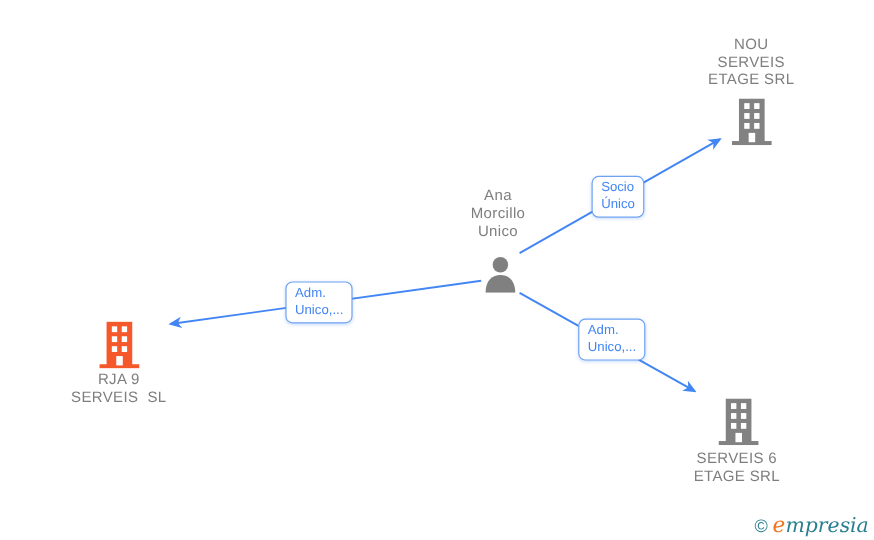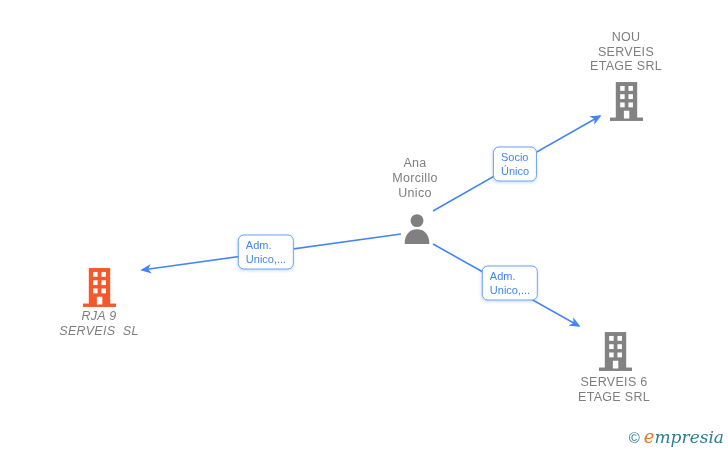--- a/index.html
+++ b/index.html
@@ -136,21 +136,21 @@
         <rect x="7" y="0" width="22" height="37.5" fill="currentColor"></rect>
         <rect x="11.5" y="4" width="4.6" height="5" fill="#ffffff"></rect>
         <rect x="20" y="4" width="4.6" height="5" fill="#ffffff"></rect>
         <rect x="11.5" y="12.5" width="4.6" height="5" fill="#ffffff"></rect>
         <rect x="20" y="12.5" width="4.6" height="5" fill="#ffffff"></rect>
         <rect x="11.5" y="21" width="4.6" height="5" fill="#ffffff"></rect>
         <rect x="20" y="21" width="4.6" height="5" fill="#ffffff"></rect>
         <rect x="15.3" y="29.5" width="5.6" height="8" fill="#ffffff"></rect>
       </svg>
     </div>
-    <div class="node-label" style="left:39px; top:309px;font-style:italic;">RJA 9
+    <div class="node-label" style="left:39px; top:309px;">RJA 9
 SERVEIS  SL</div>
   </div>
 
   <div class="node">
     <div class="icon-box company-icon-gray" style="left:598px; top:332px;">
       <svg width="35" height="39" viewBox="0 0 36 40">
         <rect x="1" y="36.5" width="34" height="3.5" fill="currentColor"></rect>
         <rect x="7" y="0" width="22" height="37.5" fill="currentColor"></rect>
         <rect x="11.5" y="4" width="4.6" height="5" fill="#ffffff"></rect>
         <rect x="20" y="4" width="4.6" height="5" fill="#ffffff"></rect>

